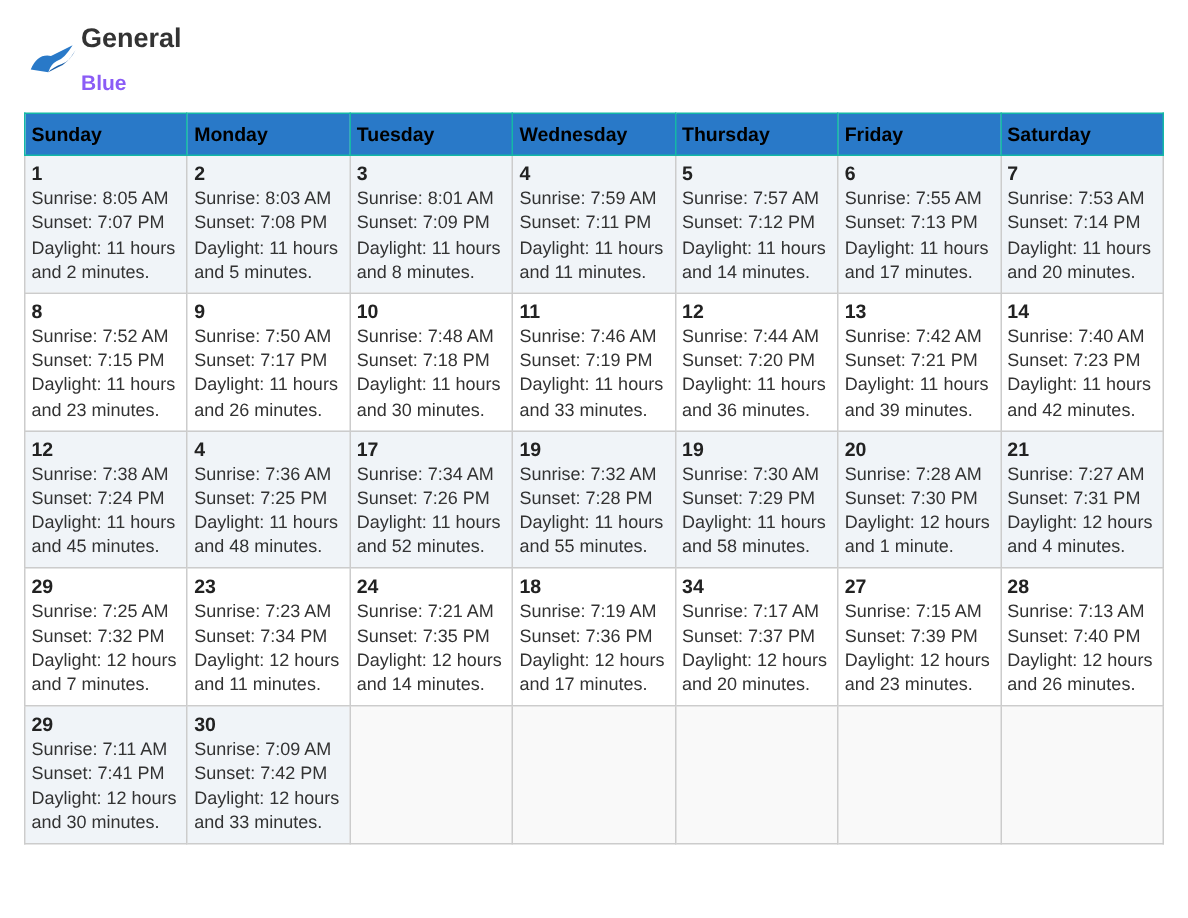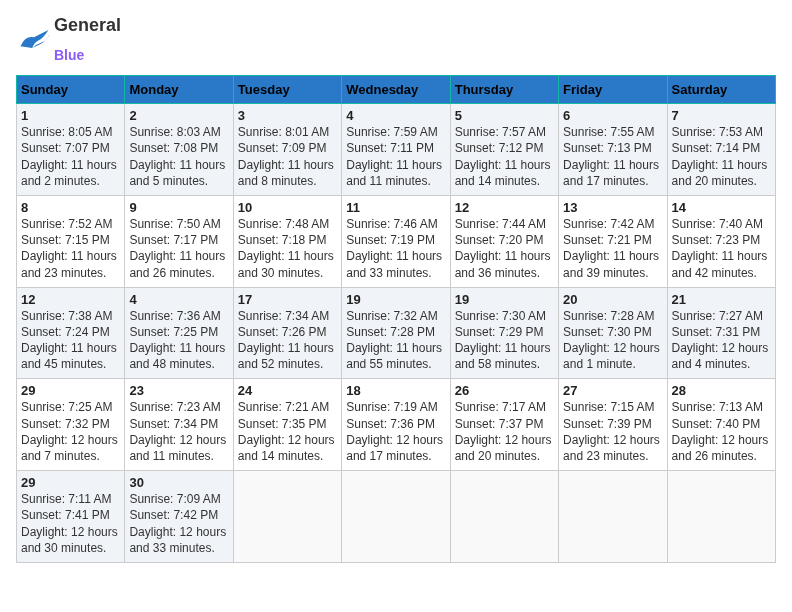--- a/index.html
+++ b/index.html
@@ -217,21 +217,21 @@
         </td>
         <td>
           <span class="day-num">24</span>
           <div class="day-info">Sunrise: 7:21 AM<br>Sunset: 7:35 PM<br>Daylight: 12 hours and 14 minutes.</div>
         </td>
         <td>
           <span class="day-num">18</span>
           <div class="day-info">Sunrise: 7:19 AM<br>Sunset: 7:36 PM<br>Daylight: 12 hours and 17 minutes.</div>
         </td>
         <td>
-          <span class="day-num">26</span>
+          <span class="day-num">34</span>
           <div class="day-info">Sunrise: 7:17 AM<br>Sunset: 7:37 PM<br>Daylight: 12 hours and 20 minutes.</div>
         </td>
         <td>
           <span class="day-num">27</span>
           <div class="day-info">Sunrise: 7:15 AM<br>Sunset: 7:39 PM<br>Daylight: 12 hours and 23 minutes.</div>
         </td>
         <td>
           <span class="day-num">28</span>
           <div class="day-info">Sunrise: 7:13 AM<br>Sunset: 7:40 PM<br>Daylight: 12 hours and 26 minutes.</div>
         </td>

